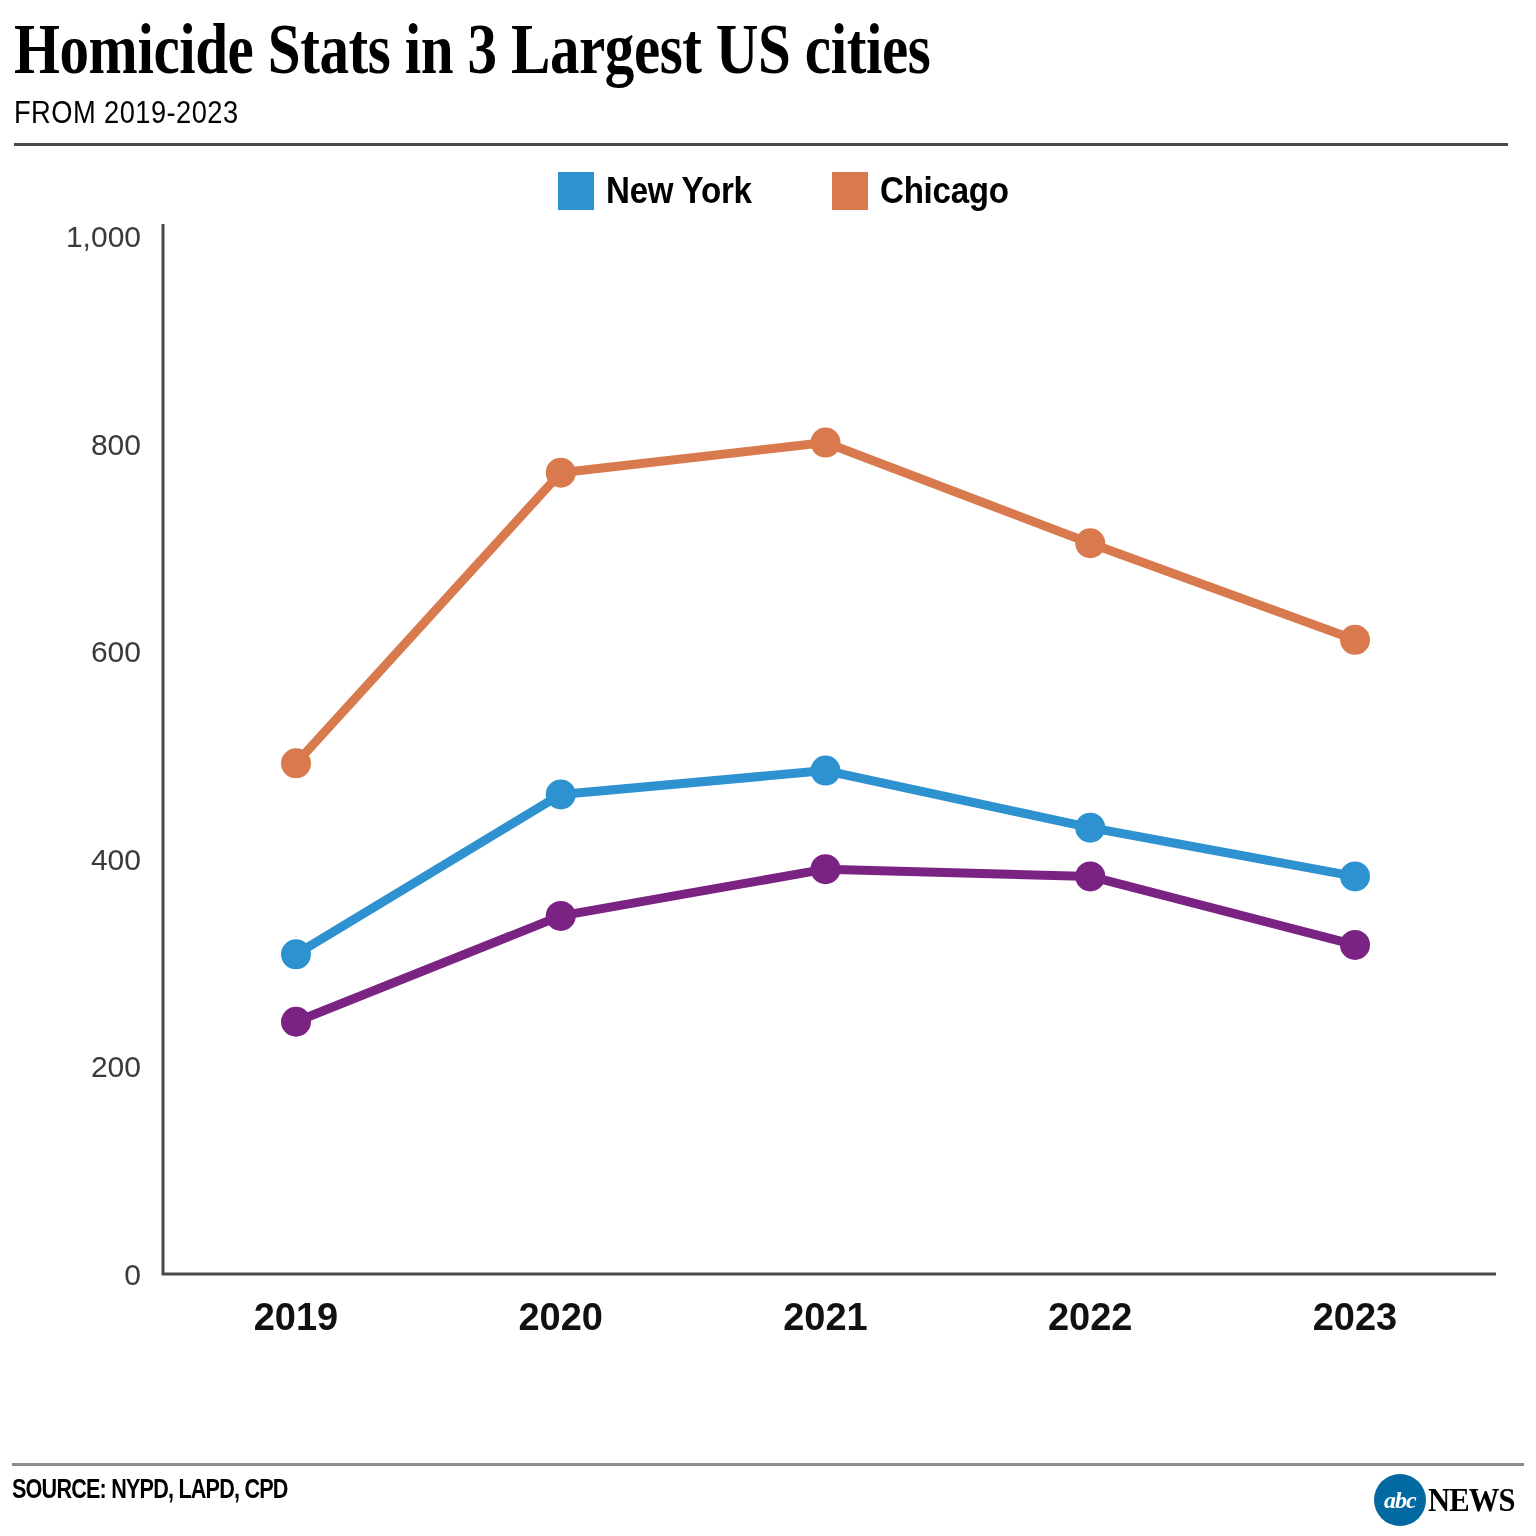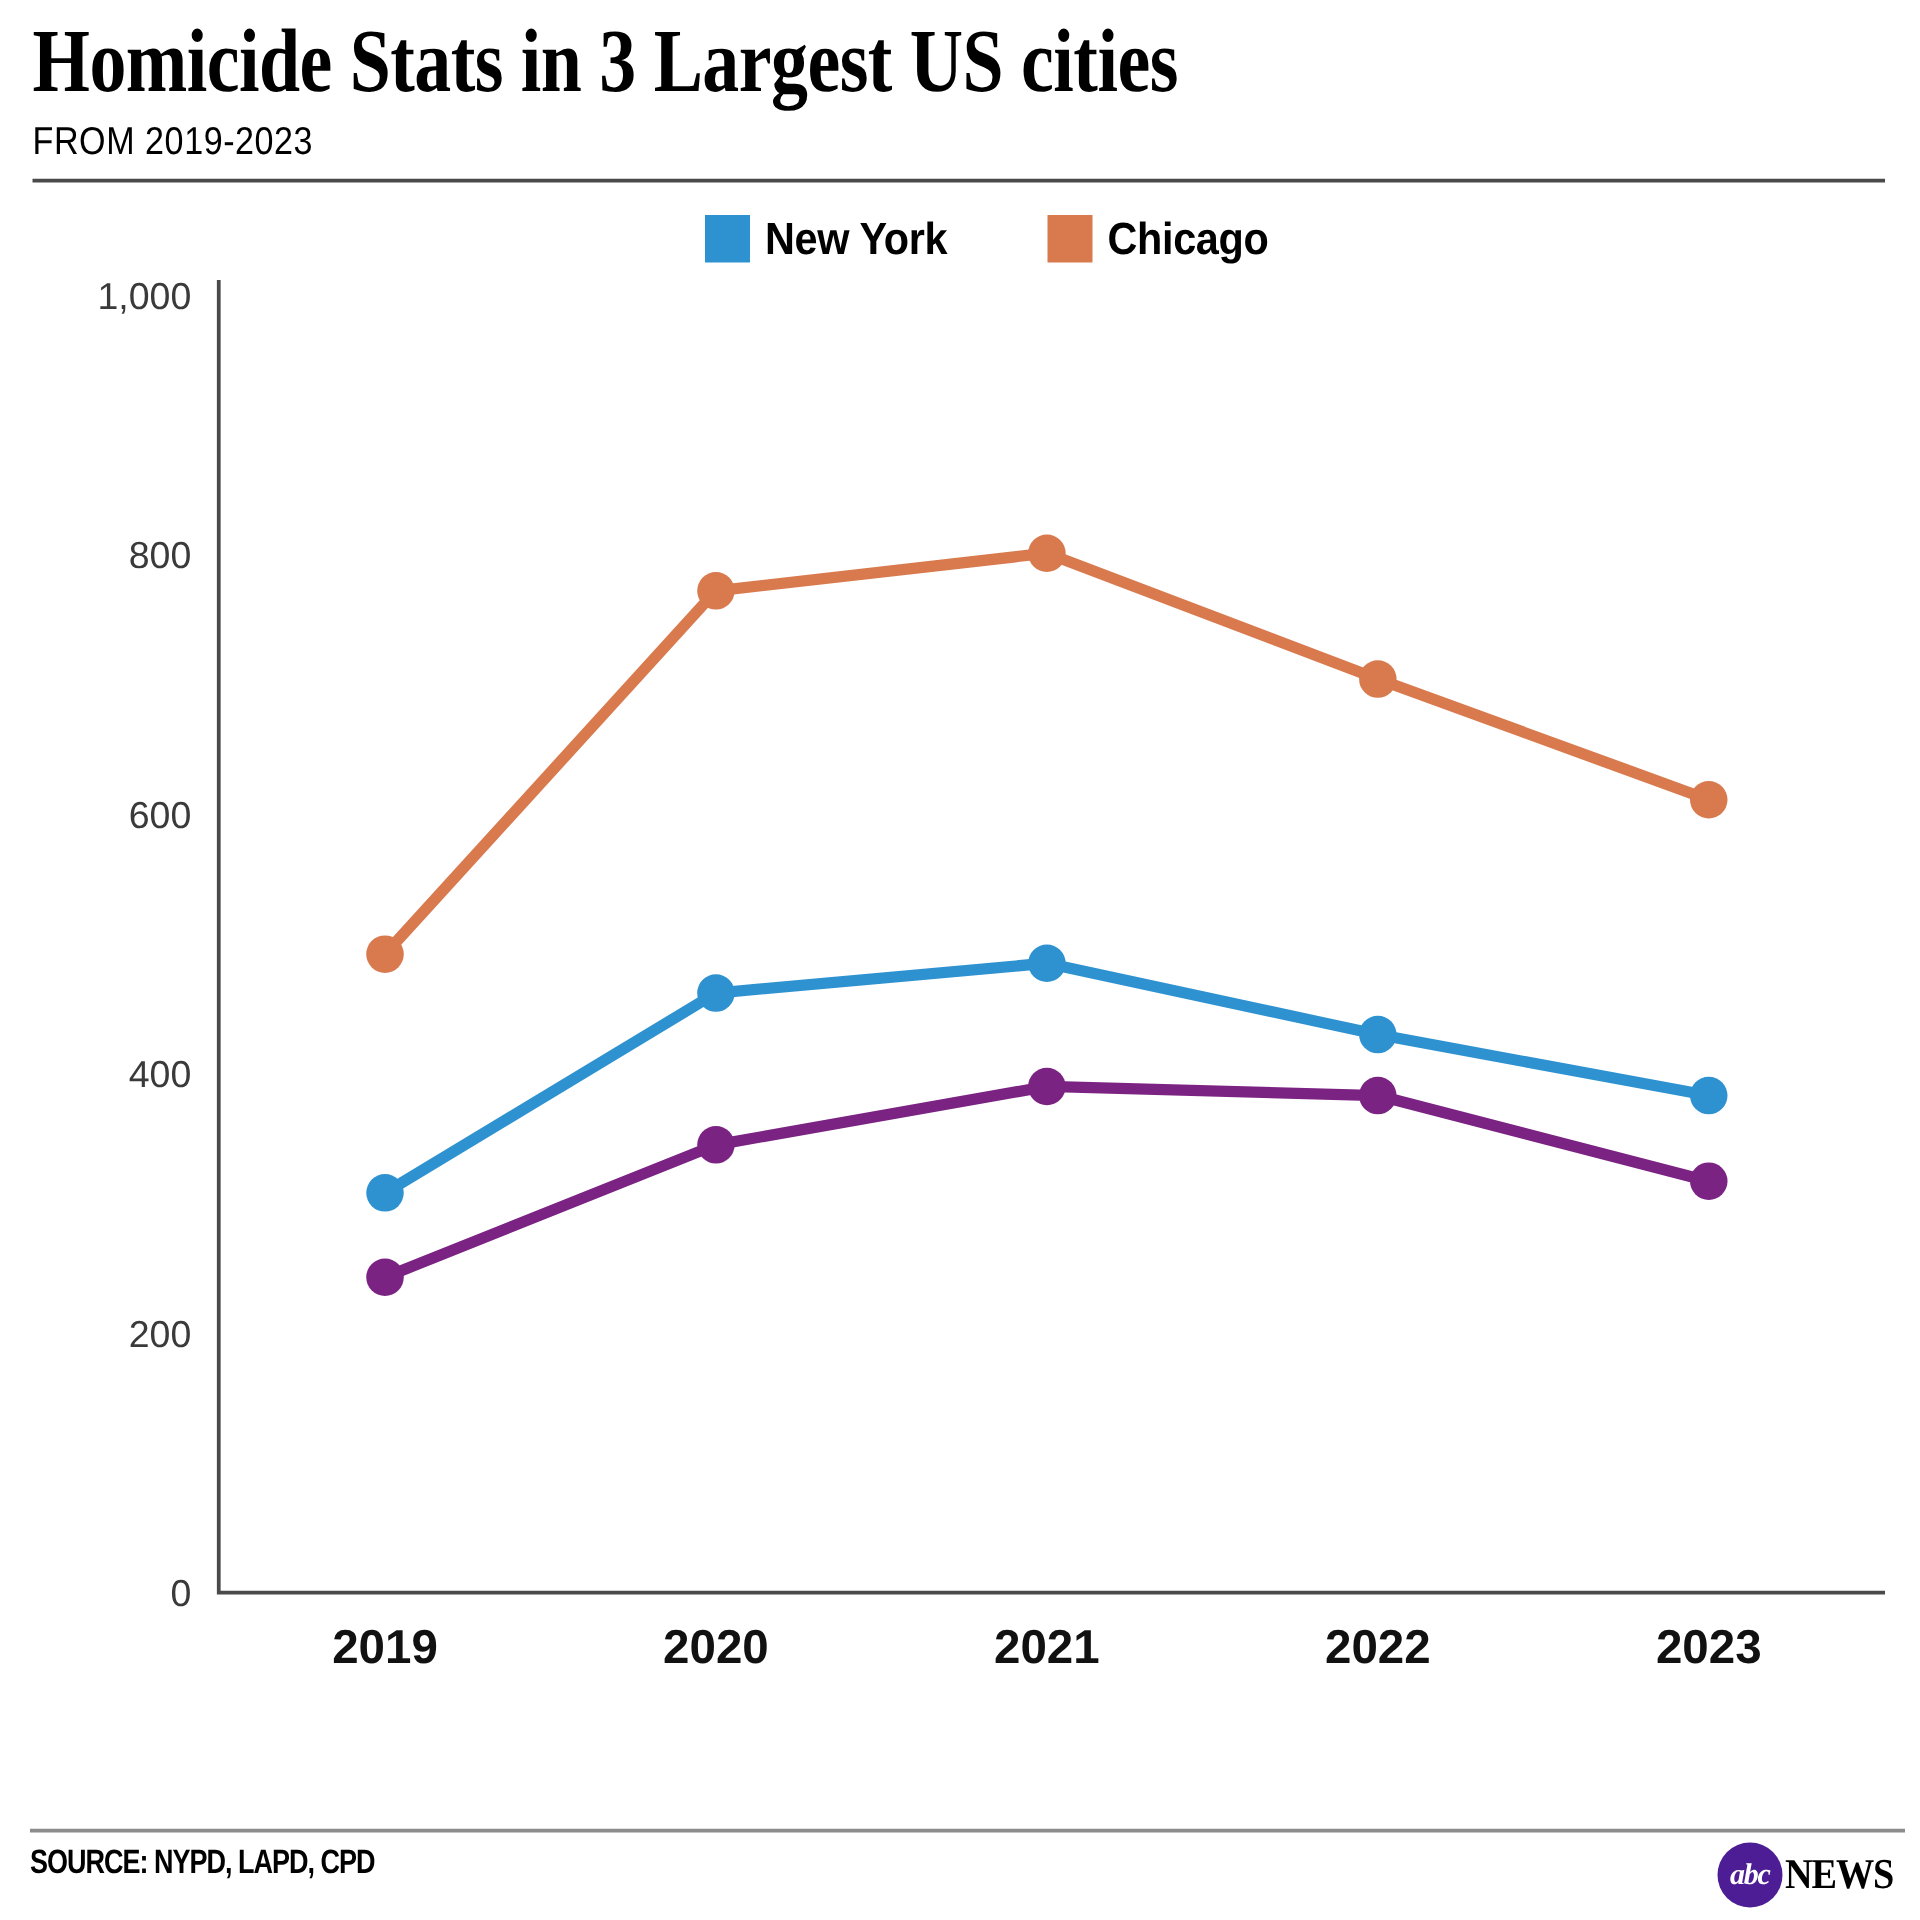--- a/index.html
+++ b/index.html
@@ -13,21 +13,20 @@
     font-family: "Liberation Sans", sans-serif;
     color: #000000;
     overflow: hidden;
     position: relative;
   }
   .page {
     position: absolute;
     inset: 0;
     display: flex;
     flex-direction: column;
-    margin-left: 12px;
   }
 
   
   .header {
     padding: 6px 20px 0 14px;
     flex: 0 0 auto;
   }
   .chart-title {
     font-family: "Liberation Serif", serif;
     font-weight: 700;
@@ -121,21 +120,21 @@
   }
   .abc-logo {
     display: flex;
     align-items: center;
     gap: 2px;
   }
   .abc-oval {
     width: 52px;
     height: 52px;
     border-radius: 50%;
-    background: #4c1d95;
+    background: #0369a1;
     color: #fff;
     display: flex;
     align-items: center;
     justify-content: center;
     font-family: "Liberation Serif", serif;
     font-style: italic;
     font-weight: 700;
     font-size: 24px;
     letter-spacing: -1px;
   }

